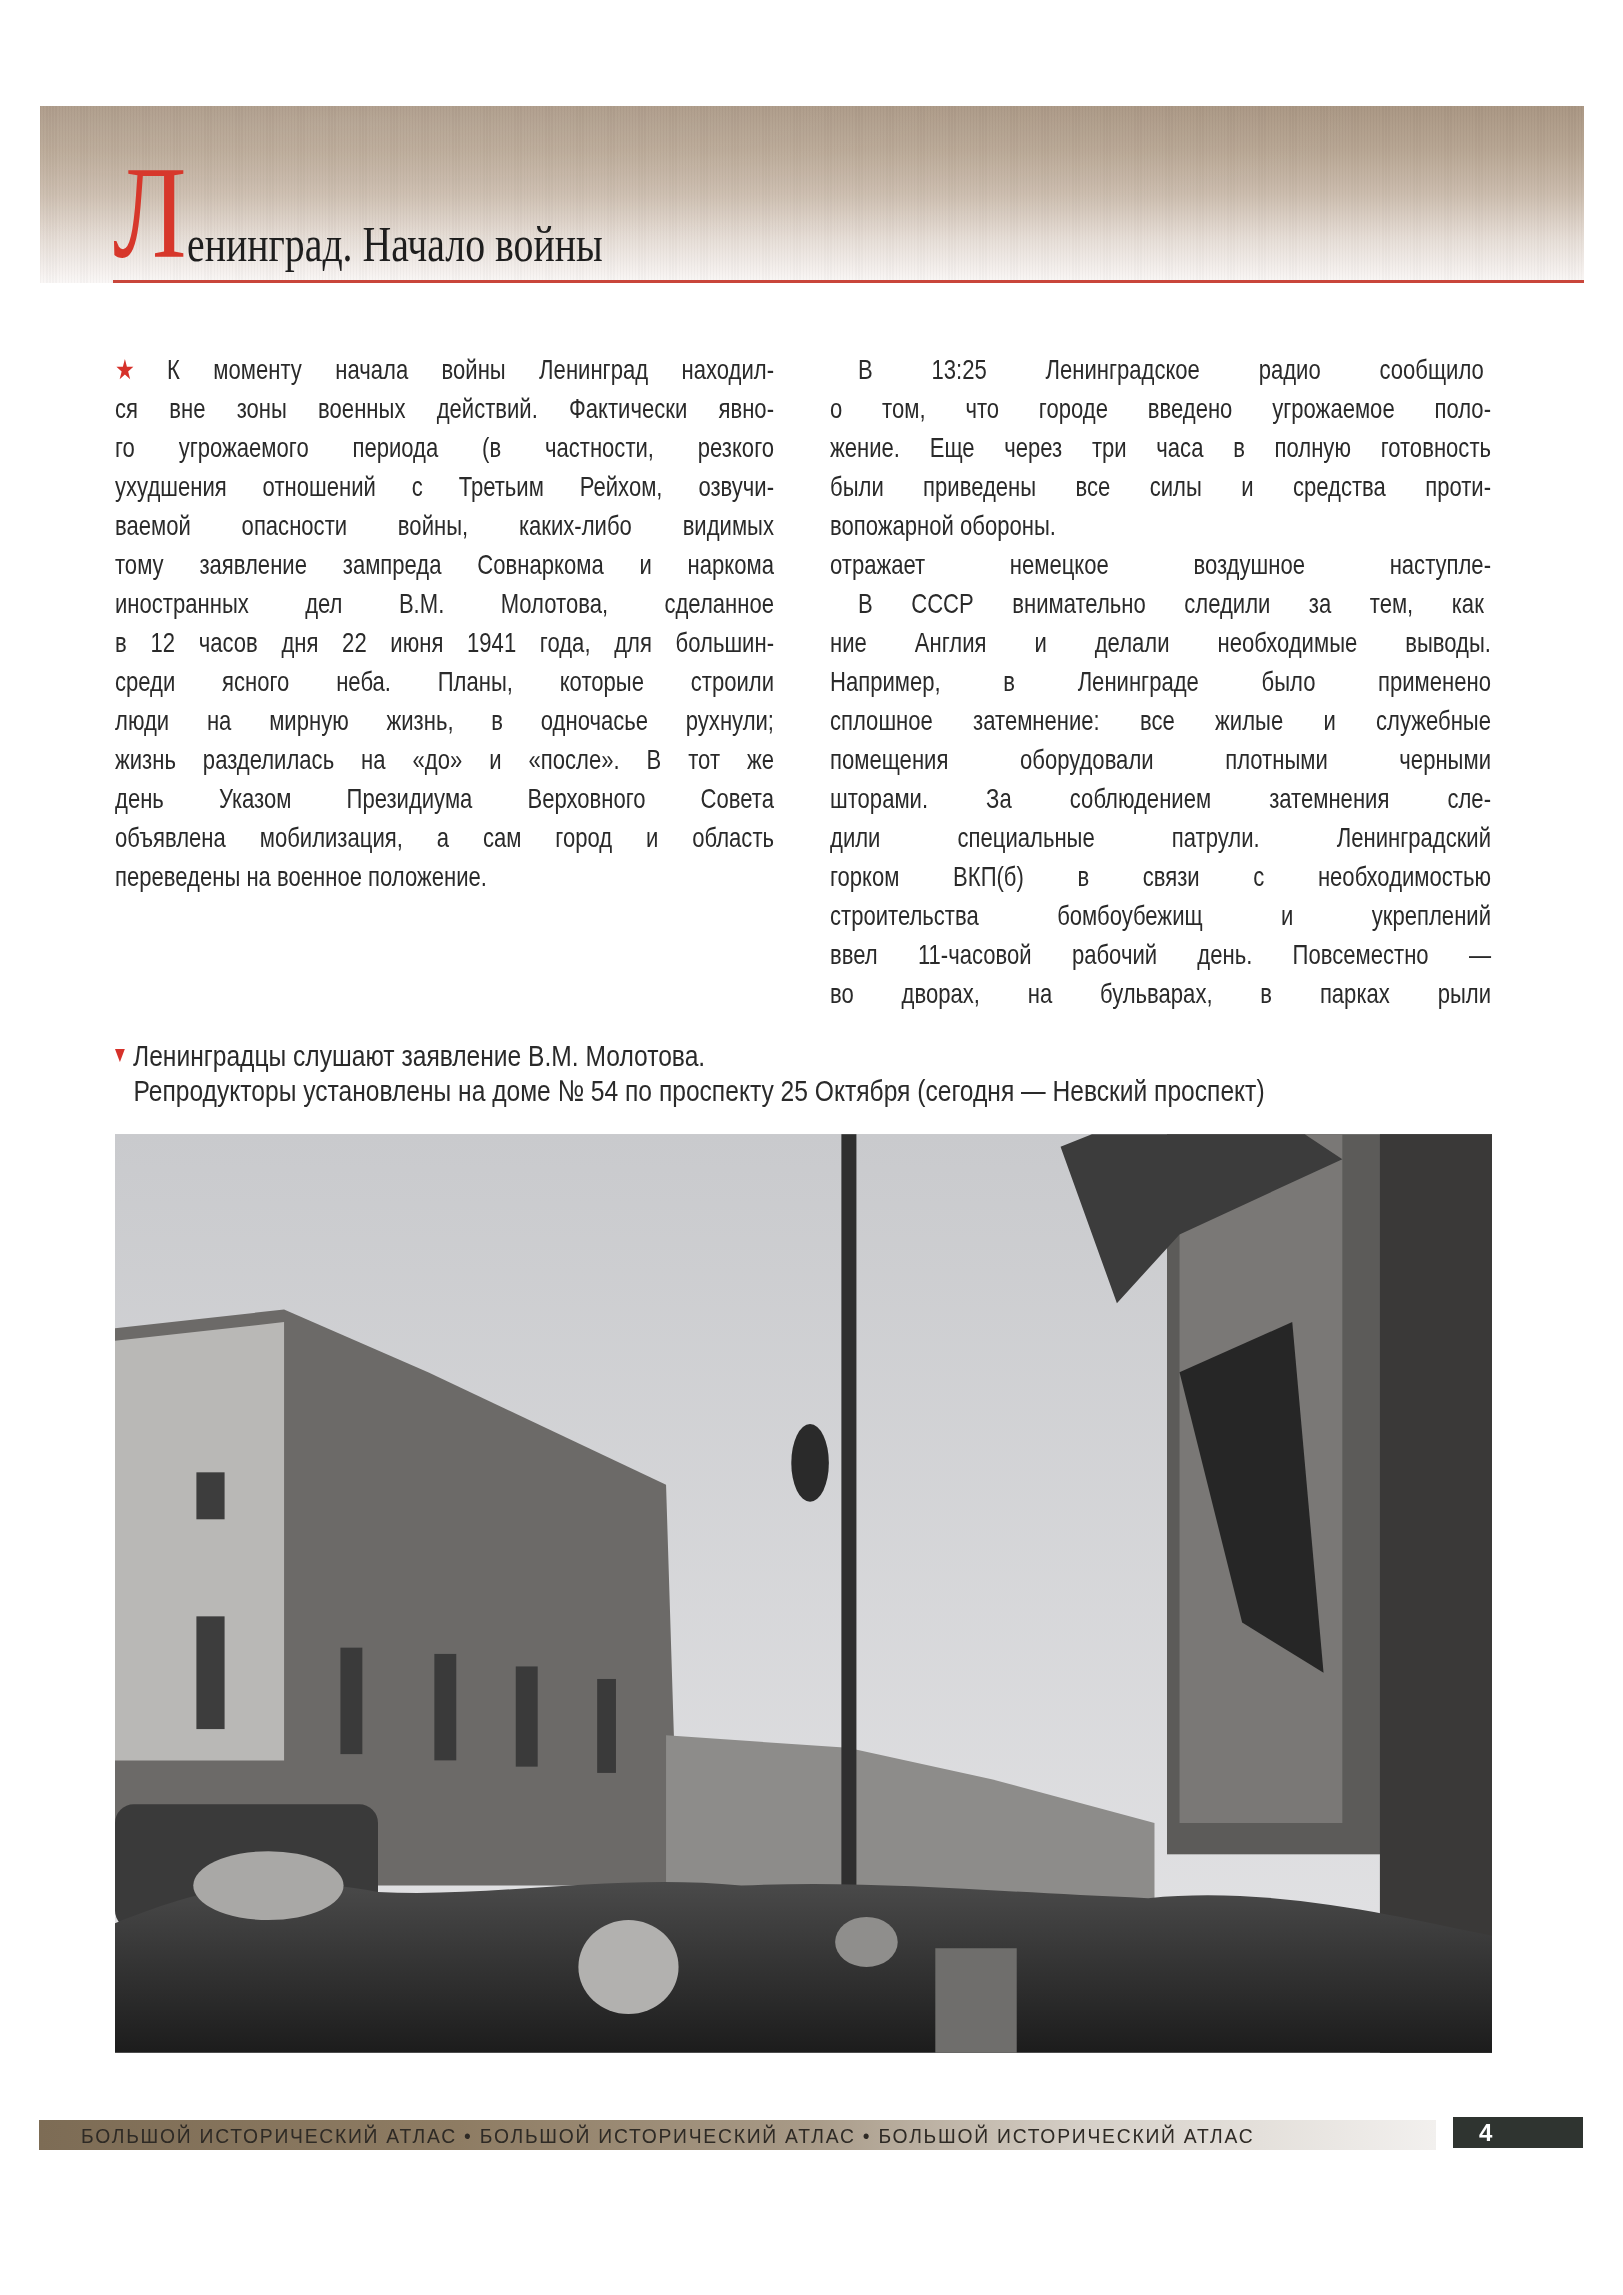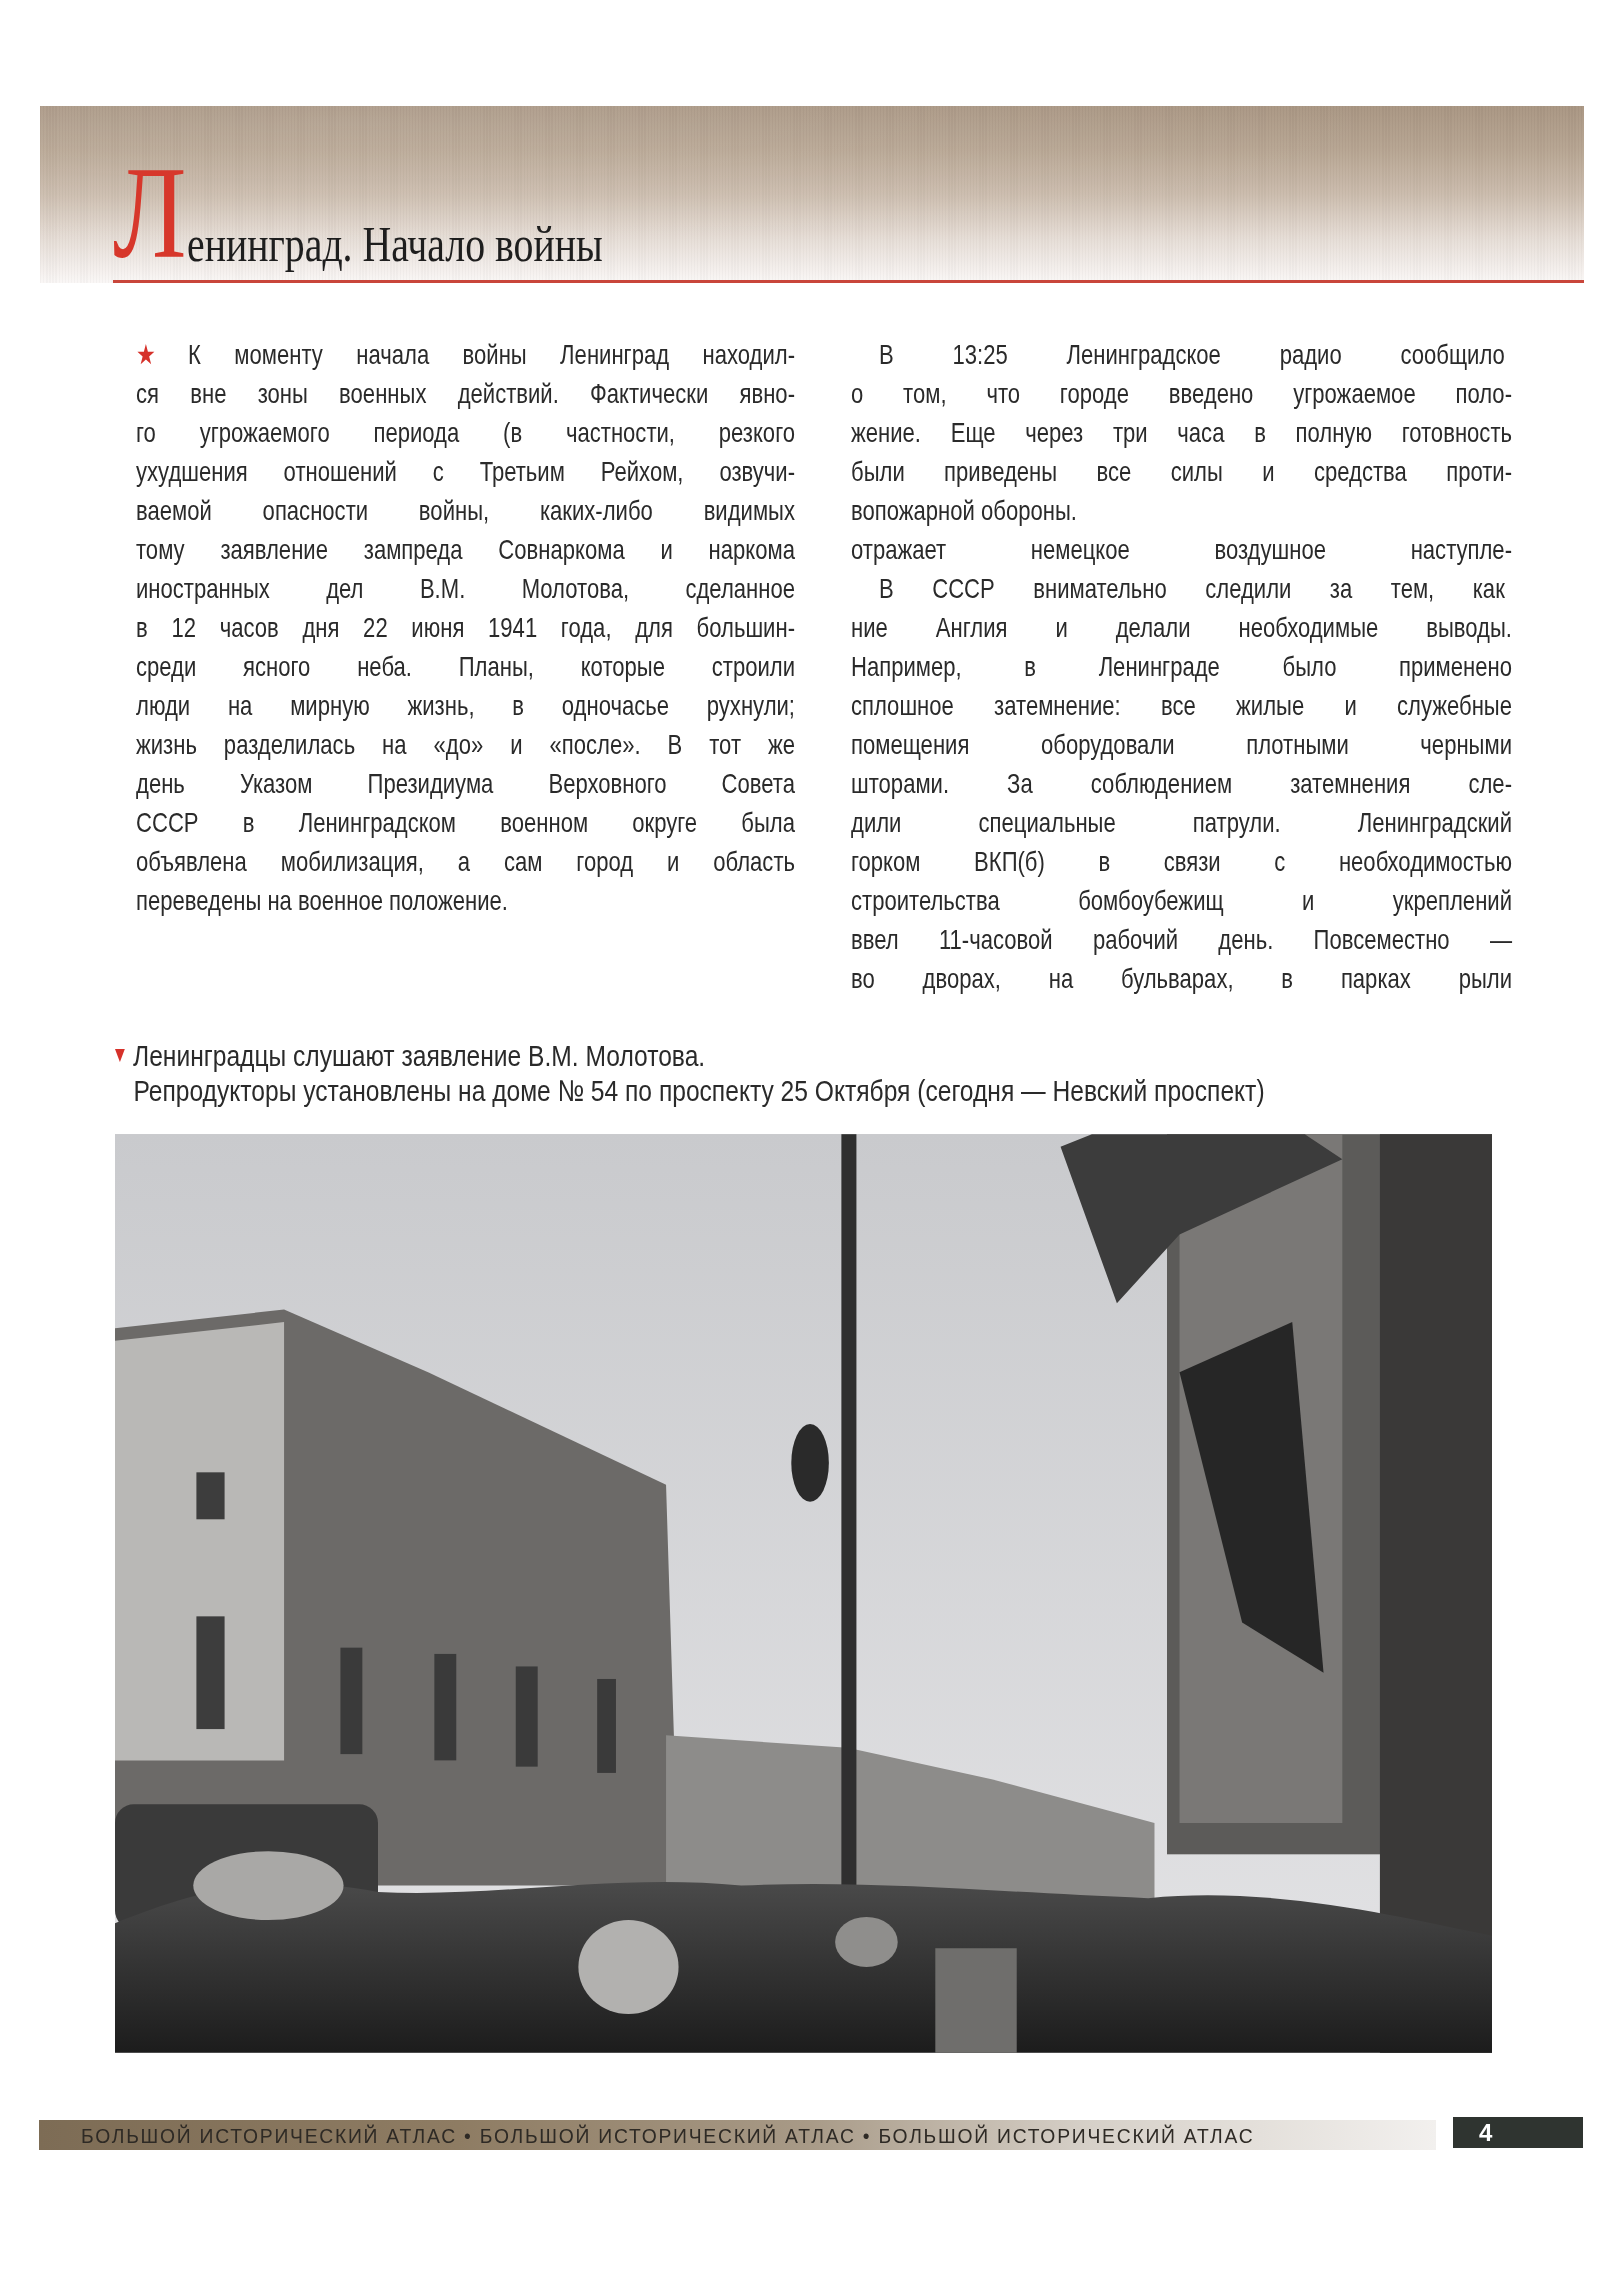--- a/index.html
+++ b/index.html
@@ -34,22 +34,22 @@
     font-family:"Liberation Serif", serif;
     font-size:51px; line-height:63px; color:#1e1e1e;
     transform:scaleX(0.78); transform-origin:left top; white-space:nowrap;
   }
   .title-rule {
     position:absolute; left:113px; top:280px; width:1471px; height:2.5px;
     background:#c9463b;
   }
   
   .col {
-    position:absolute; top:335px;
-    font-size:27.6px; line-height:39px; color:#2a2a2a;margin-left:21px;
+    position:absolute; top:350px;
+    font-size:27.6px; line-height:39px; color:#2a2a2a;
   }
   .col .line {
     display:block; white-space:nowrap; height:39px;
     text-align:justify; text-align-last:justify;
     transform-origin:left top;
   }
   .col-left { left:115px; width:659px; }
   .col-right { left:830px; width:661px; }
   .line-inner {
     display:inline-block; width:125%; transform:scaleX(0.8); transform-origin:left top;
@@ -114,21 +114,20 @@
     <span class="line"><span class="line-inner"><span>го угрожаемого периода (в частности, резкого</span></span></span>
     <span class="line"><span class="line-inner"><span>ухудшения отношений с Третьим Рейхом, озвучи-</span></span></span>
     <span class="line"><span class="line-inner"><span>ваемой опасности войны, каких-либо видимых</span></span></span>
     <span class="line"><span class="line-inner"><span>тому заявление зампреда Совнаркома и наркома</span></span></span>
     <span class="line"><span class="line-inner"><span>иностранных дел В.М. Молотова, сделанное</span></span></span>
     <span class="line"><span class="line-inner"><span>в 12 часов дня 22 июня 1941 года, для большин-</span></span></span>
     <span class="line"><span class="line-inner"><span>среди ясного неба. Планы, которые строили</span></span></span>
     <span class="line"><span class="line-inner"><span>люди на мирную жизнь, в одночасье рухнули;</span></span></span>
     <span class="line"><span class="line-inner"><span>жизнь разделилась на «до» и «после». В тот же</span></span></span>
     <span class="line"><span class="line-inner"><span>день Указом Президиума Верховного Совета</span></span></span>
-    <span class="line"><span class="line-inner"><span>СССР в Ленинградском военном округе была</span></span></span>
     <span class="line"><span class="line-inner"><span>объявлена мобилизация, а сам город и область</span></span></span>
     <span class="line"><span class="line-inner last"><span>переведены на военное положение.</span></span></span>
   </div>
 
 <div class="col col-right" id="col-right">
     <span class="line"><span class="line-inner indent"><span>В 13:25 Ленинградское радио сообщило</span></span></span>
     <span class="line"><span class="line-inner"><span>о том, что городе введено угрожаемое поло-</span></span></span>
     <span class="line"><span class="line-inner"><span>жение. Еще через три часа в полную готовность</span></span></span>
     <span class="line"><span class="line-inner"><span>были приведены все силы и средства проти-</span></span></span>
     <span class="line"><span class="line-inner last"><span>вопожарной обороны.</span></span></span>

